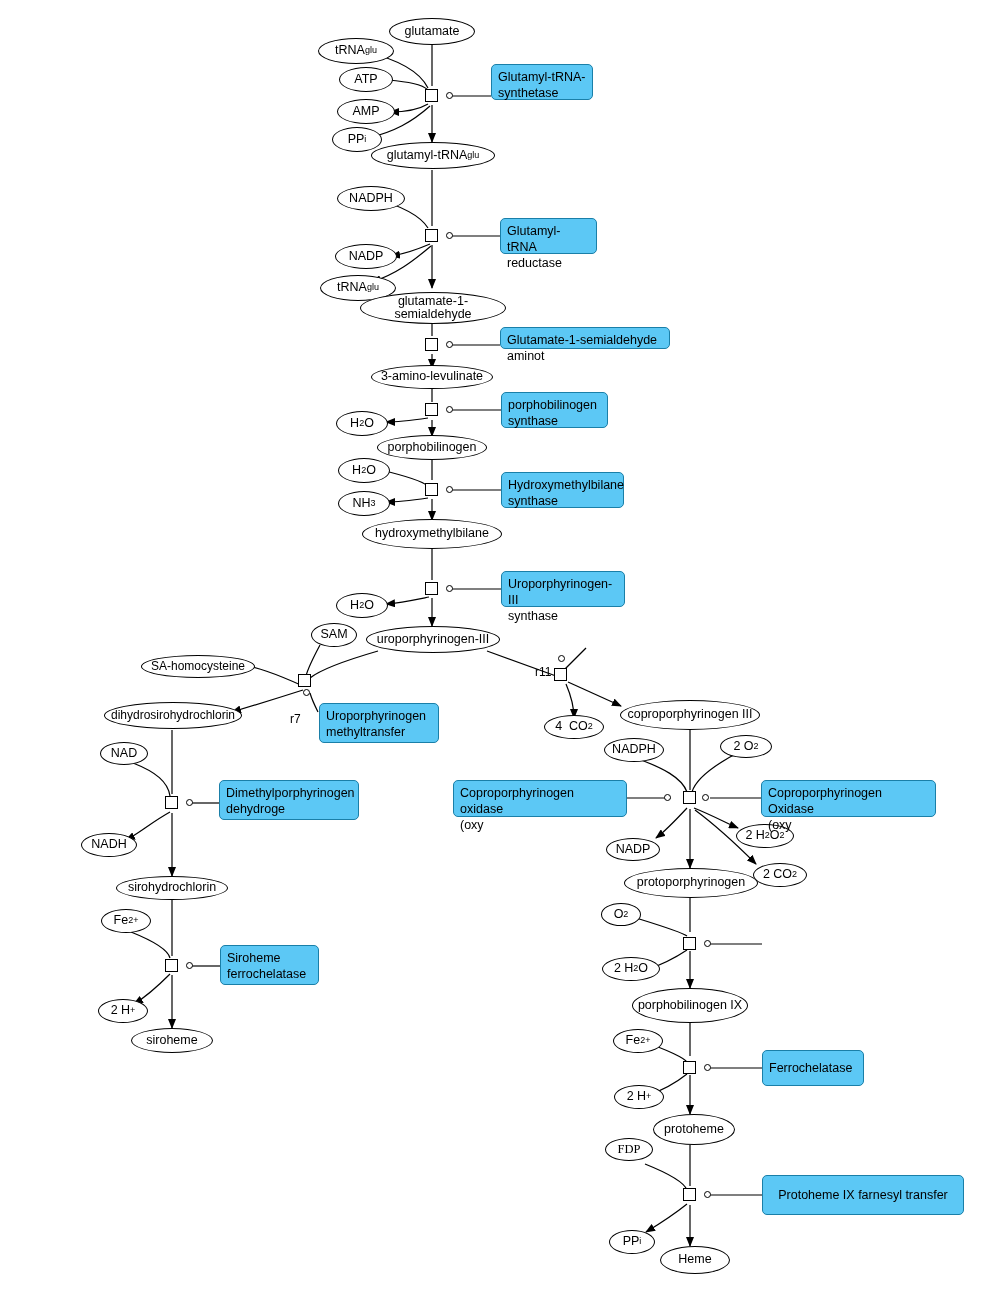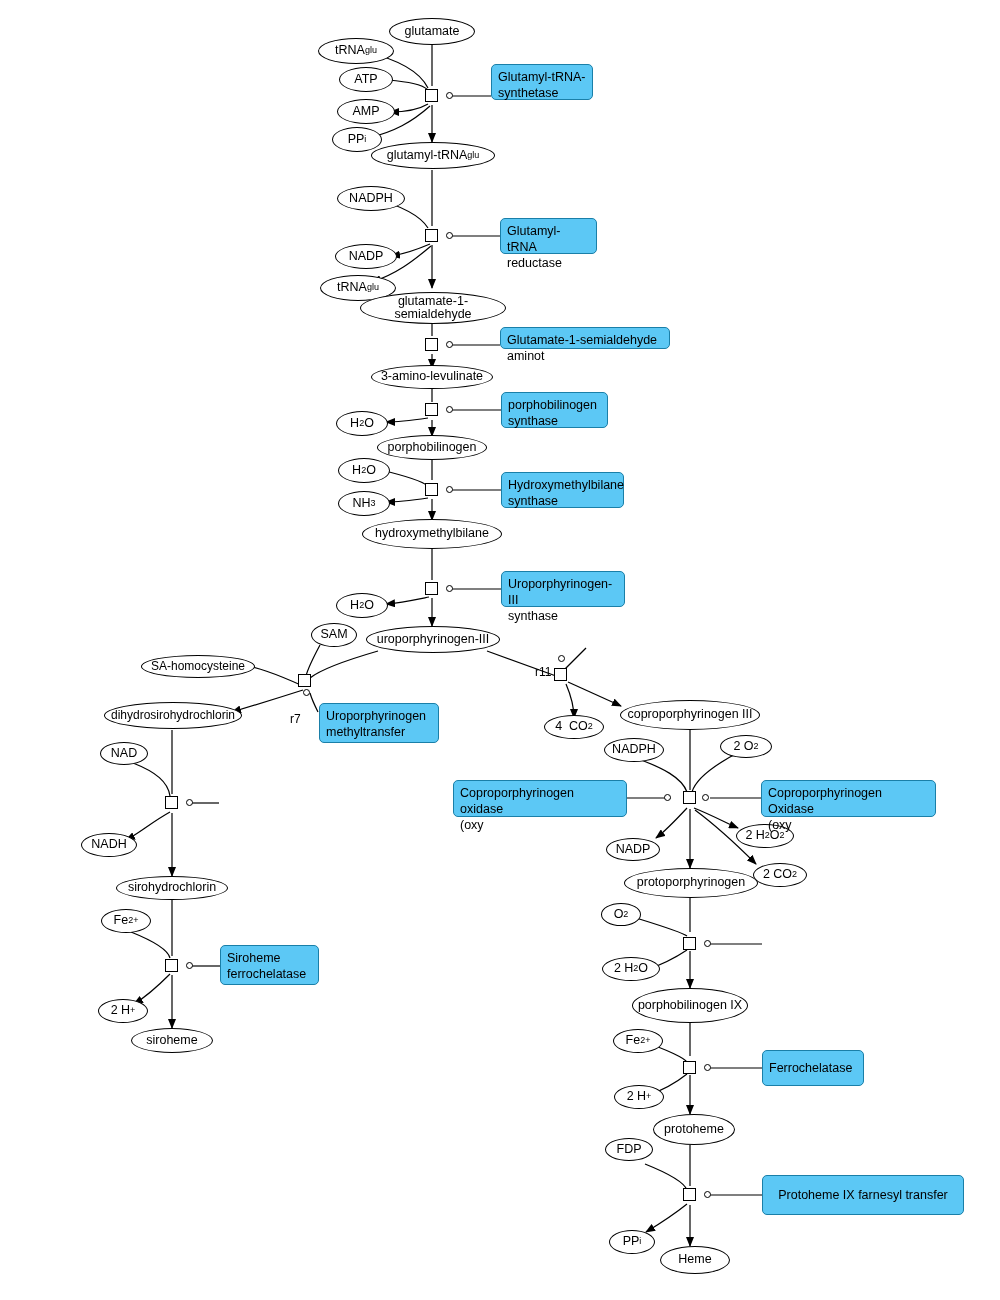--- a/index.html
+++ b/index.html
@@ -245,21 +245,21 @@
   <div class="met" style="left:602px;top:957px;width:58px;height:24px;">2 H<sub>2</sub>O</div>
 
   <div class="met" style="left:632px;top:988px;width:116px;height:35px;">porphobilinogen IX</div>
 
   <div class="met" style="left:613px;top:1029px;width:50px;height:24px;">Fe<sup>2+</sup></div>
 
   <div class="met" style="left:614px;top:1085px;width:50px;height:24px;">2 H<sup>+</sup></div>
 
   <div class="met" style="left:653px;top:1114px;width:82px;height:31px;">protoheme</div>
 
-  <div class="met" style="left:605px;top:1138px;width:48px;height:23px;">FDP</div>
+  <div class="met" style="left:605px;top:1138px;width:48px;height:23px;font-family:Liberation Serif, serif;">FDP</div>
 
   <div class="met" style="left:609px;top:1230px;width:46px;height:24px;">PP<sub>i</sub></div>
 
   <div class="met" style="left:660px;top:1246px;width:70px;height:28px;">Heme</div>
 
   <div class="rxn" style="left:425px;top:89px;"></div>
   <div class="mod" style="left:446px;top:92px;"></div>
 
   <div class="rxn" style="left:425px;top:229px;"></div>
   <div class="mod" style="left:446px;top:232px;"></div>
@@ -312,20 +312,21 @@
 
   <div class="enz" style="left:501px;top:392px;width:107px;height:36px;">porphobilinogen<br>synthase</div>
 
   <div class="enz" style="left:501px;top:472px;width:123px;height:36px;">Hydroxymethylbilane<br>synthase</div>
 
   <div class="enz" style="left:501px;top:571px;width:124px;height:36px;">Uroporphyrinogen-III<br>synthase</div>
 
   <div class="enz" style="left:319px;top:703px;width:120px;height:40px;">Uroporphyrinogen<br>methyltransfer</div>
 
 
+  <div class="enz" style="left:219px;top:780px;width:140px;height:40px;">Dimethylporphyrinogen<br>dehydroge</div>
 
   <div class="enz" style="left:220px;top:945px;width:99px;height:40px;">Siroheme<br>ferrochelatase</div>
 
   <div class="enz" style="left:453px;top:780px;width:174px;height:37px;">Coproporphyrinogen oxidase<br>(oxy</div>
 
   <div class="enz" style="left:761px;top:780px;width:175px;height:37px;">Coproporphyrinogen Oxidase<br>(oxy</div>
 
 
   <div class="enz center" style="left:762px;top:1050px;width:102px;height:36px;">Ferrochelatase</div>
 

